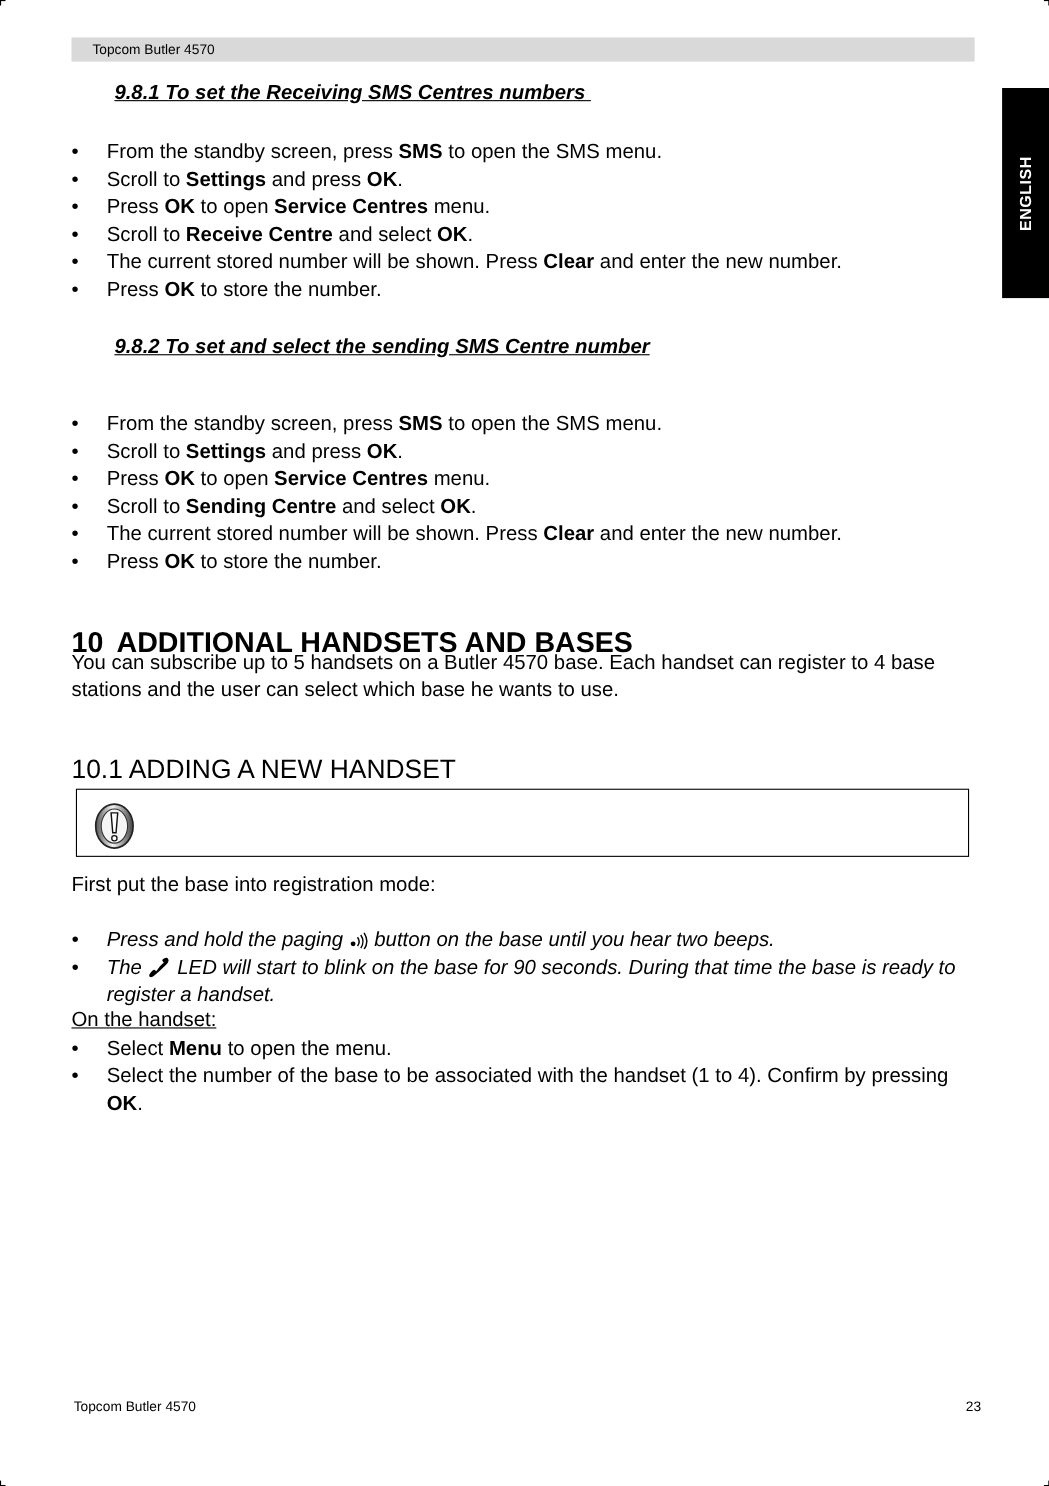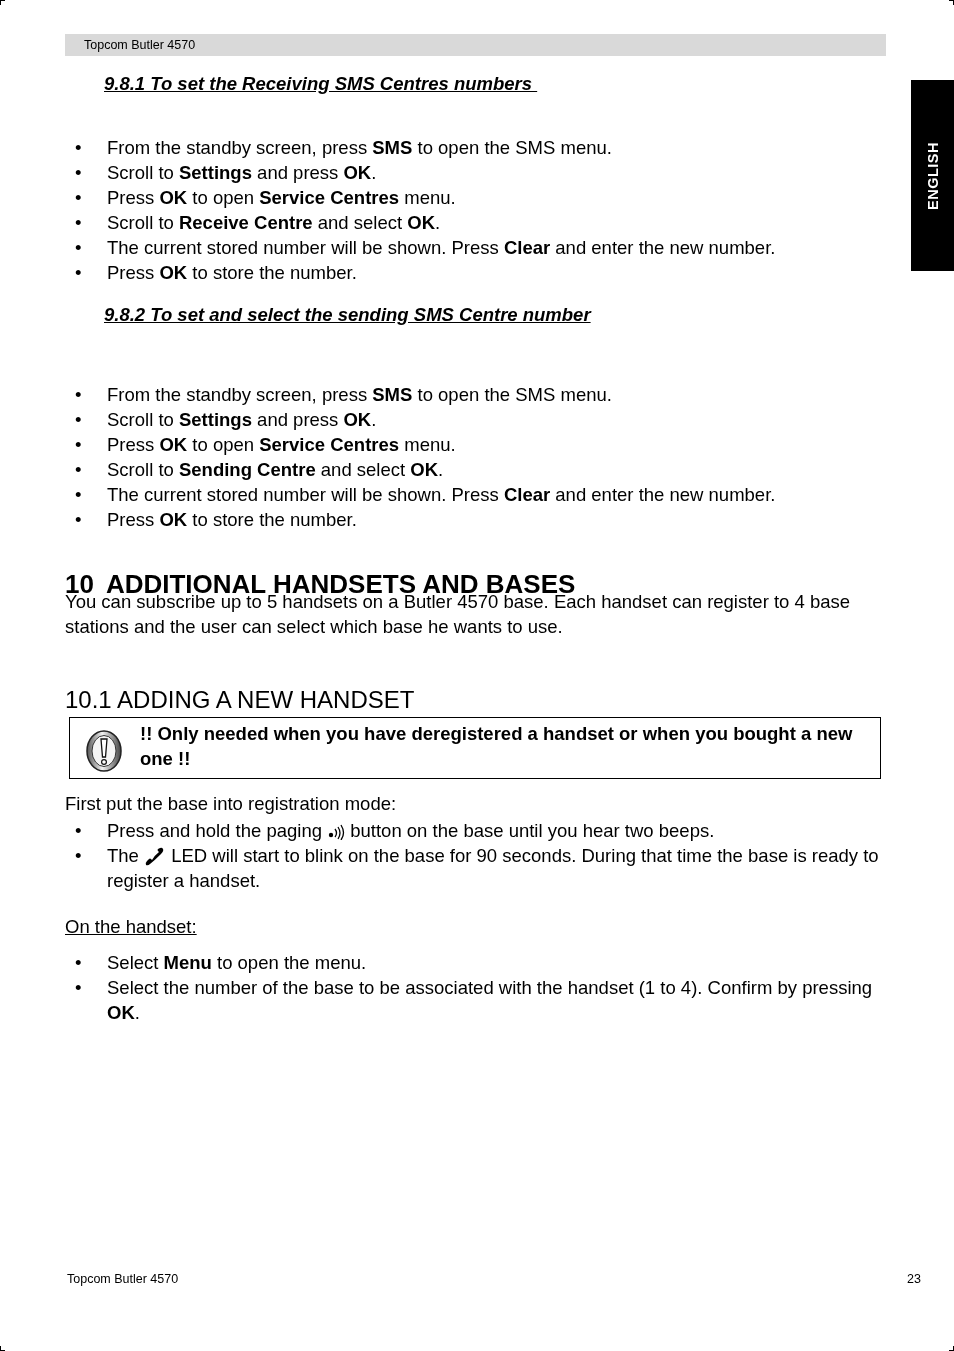--- a/index.html
+++ b/index.html
@@ -23,21 +23,21 @@
     transform: translate(-50%, -50%) rotate(-90deg);
     color: #fff; font-weight: bold; font-size: 14.5px; letter-spacing: 0.5px;
     white-space: nowrap;
   }
   .content { position: absolute; left: 65px; top: 0; width: 820px; }
   .sub-heading {
     position: absolute; left: 0; font-size: 18.5px; font-weight: bold;
     font-style: italic; text-decoration: underline; white-space: pre; margin-left: 39px;
   }
   ul.bullets {
-    position: absolute; left: 0; margin: 10px; padding: 0; list-style: none;
+    position: absolute; left: 0; margin: 0; padding: 0; list-style: none;
     width: 820px;
   }
   ul.bullets li {
     position: relative; padding-left: 32px; font-size: 18.5px; line-height: 25px;
   }
   ul.bullets li::before {
     content: "•"; position: absolute; left: 0; top: 0;
   }
   .h1 {
     position: absolute; left: 0; top: 545px; font-size: 26px; font-weight: bold;
@@ -57,21 +57,21 @@
   }
   .note-icon {
     position: absolute; left: 15px; top: 12px; width: 38px; height: 42px;
   }
   .note-text {
     position: absolute; left: 70px; top: 3px; width: 740px;
     font-size: 18.5px; font-weight: bold; line-height: 25px;
   }
   .inline-icon { display: inline-block; vertical-align: middle; }
   .footer-left { position: absolute; left: 67px; top: 1272px; font-size: 12.5px; }
-  .footer-right { position: absolute; left: 907px; top: 1272px; font-size: 12.5px; }
+  .footer-right { position: absolute; left: 878px; top: 1272px; font-size: 12.5px; }
   .crop { position: absolute; width: 4px; height: 4px; }
 </style>
 </head>
 <body>
 
 <div class="crop" style="left:0;top:0;border-left:1px solid #000;border-top:1px solid #000;"></div>
 <div class="crop" style="right:0;top:0;border-right:1px solid #000;border-top:1px solid #000;"></div>
 <div class="crop" style="left:0;bottom:0;border-left:1px solid #000;border-bottom:1px solid #000;"></div>
 <div class="crop" style="right:0;bottom:0;border-right:1px solid #000;border-bottom:1px solid #000;"></div>
 
@@ -119,25 +119,24 @@
           <stop offset="0" stop-color="#555"></stop>
           <stop offset="0.45" stop-color="#f2f2f2"></stop>
           <stop offset="1" stop-color="#444"></stop>
         </linearGradient>
       </defs>
       <ellipse cx="19" cy="21" rx="17" ry="20" fill="url(#g1)" stroke="#222" stroke-width="1.5"></ellipse>
       <ellipse cx="19" cy="21" rx="12" ry="15.5" fill="#f5f5f5" stroke="#333" stroke-width="1"></ellipse>
       <path d="M16 9 L22 9 L20.5 27 L17.5 27 Z" fill="#fff" stroke="#111" stroke-width="1.3"></path>
       <circle cx="19" cy="32" r="2.4" fill="#fff" stroke="#111" stroke-width="1.2"></circle>
     </svg>
-    <div class="note-text">!! Only needed when you have deregistered a handset or when you bought a new one !!</div>
   </div>
 
   <div class="para" style="top:791px;">First put the base into registration mode:</div>
-  <ul class="bullets" style="top:808px;">
+  <ul class="bullets" style="top:841px;font-style:italic;">
       <li><span>Press and hold the paging </span>
   <svg class="inline-icon" width="18" height="16" viewBox="0 0 18 16">
     <circle cx="4" cy="11" r="2.2" fill="#000"></circle>
     <path d="M8 5 Q11 9 8 13" fill="none" stroke="#000" stroke-width="1.3"></path>
     <path d="M11 3 Q15 9 11 15" fill="none" stroke="#000" stroke-width="1.3"></path>
     <path d="M14 1 Q19 9 14 16" fill="none" stroke="#000" stroke-width="1.3"></path>
   </svg>
 <span> button on the base until you hear two beeps.</span></li>
       <li><span>The </span>
   <svg class="inline-icon" width="22" height="20" viewBox="0 0 22 20">

